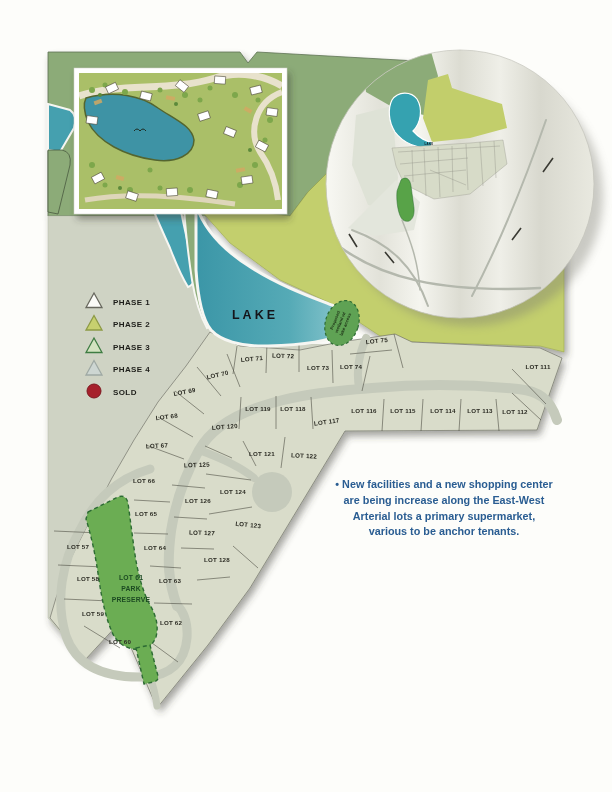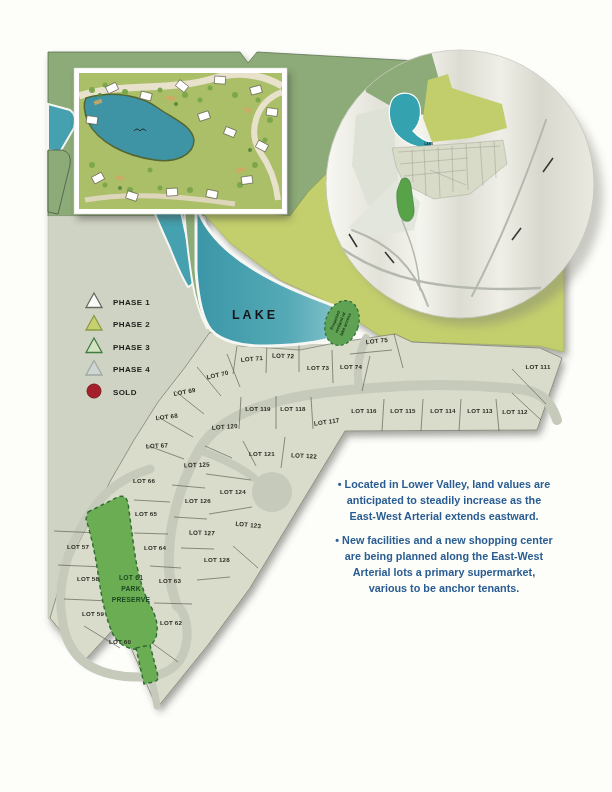--- a/index.html
+++ b/index.html
@@ -240,24 +240,19 @@
       <path stroke-width="1.5" d="M 402,220 C 410,240 418,260 420,290"></path>
     </g>
     <path fill="none" stroke="#3a3a33" stroke-width="1.6" d="M 349,234 L 357,247 M 385,252 L 394,263 M 543,172 L 553,158 M 512,240 L 521,228"></path>
     <text class="mini-lake-label" x="429" y="145">LAKE</text>
   </g>
   <circle cx="460" cy="184" r="134" fill="none" stroke="#c8c8bf" stroke-width="0.8"></circle>
 </svg>
 
 <div id="notes" class="notes" style="color: rgb(42, 93, 146);">
       <div class="note">
-        <div class="nline"><span class="marker">•</span>Located in Lower Valley, land values are</div>
-        <div class="nline">anticipated to steadily increase as the</div>
-        <div class="nline">East-West Arterial extends eastward.</div>
-      </div>
-      <div class="note">
         <div class="nline"><span class="marker">•</span>New facilities and a new shopping center</div>
-        <div class="nline">are being planned along the East-West</div>
+        <div class="nline">are being increase along the East-West</div>
         <div class="nline">Arterial lots a primary supermarket,</div>
         <div class="nline">various to be anchor tenants.</div>
       </div>
     </div>
 </div>
 
 </body></html>

